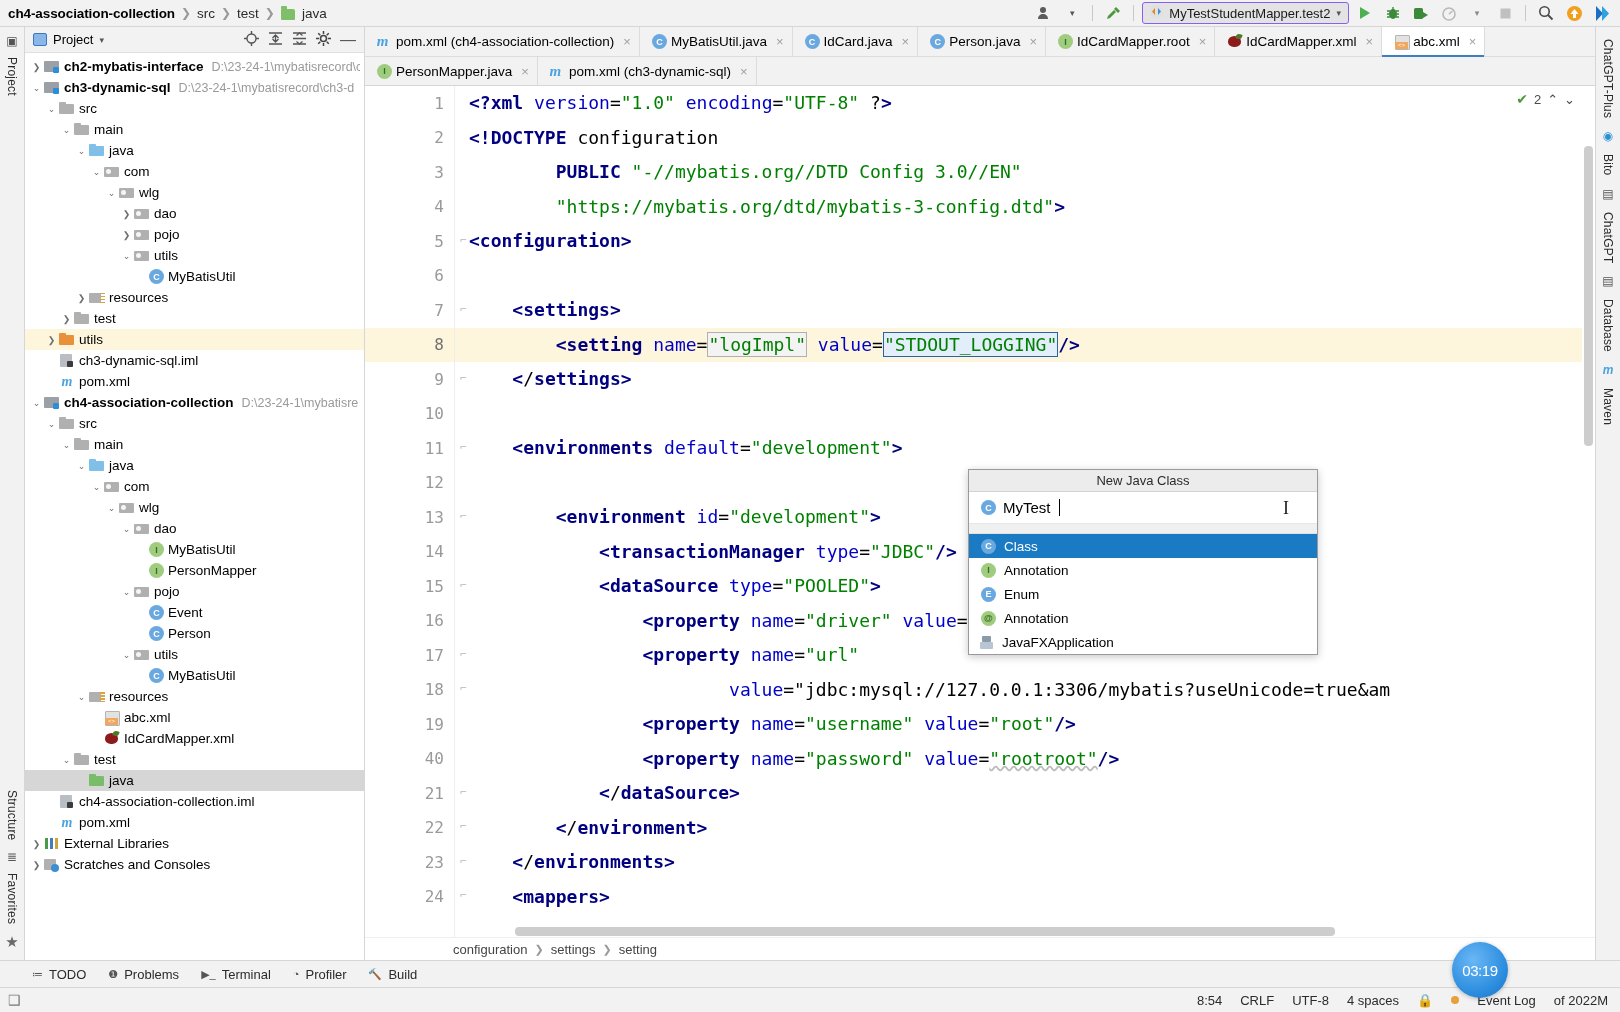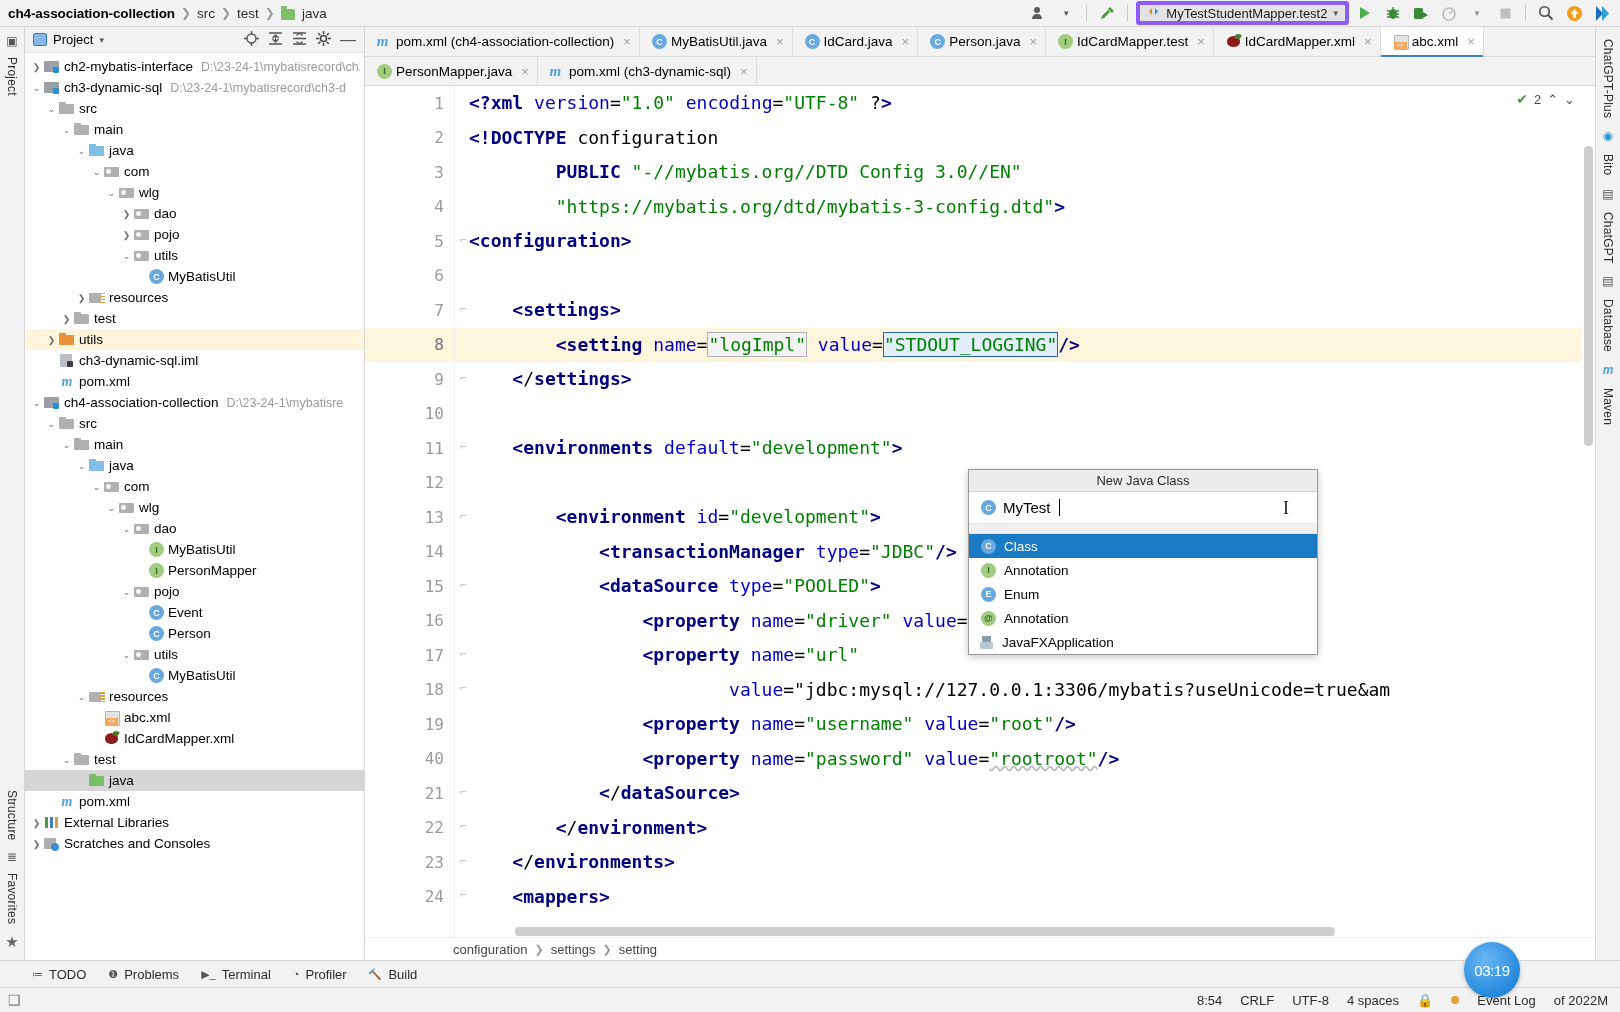--- a/index.html
+++ b/index.html
@@ -32,21 +32,21 @@
   }
   .folder-mini:before {
     content:""; position:absolute; left:0; top:-3px; width:6px; height:3px;
     background:#7fbf6a; border-radius: 1px 1px 0 0;
   }
   .topbar-right { margin-left: auto; display: flex; align-items: center; gap: 4px; padding-right: 6px; }
   .tb-icon { width: 24px; height: 22px; display: flex; align-items: center; justify-content: center; cursor: pointer; color: #4a4a4a; }
   .tb-sep { width: 1px; height: 16px; background: #c8c8c8; margin: 0 4px; }
   .runconfig {
     display: flex; align-items: center; gap: 6px;
-    background: #e3e3e3; border: 4px solid #8b5cf6; border-radius: 3px;
+    background: #e3e3e3; border: 1px solid #8b5cf6; border-radius: 3px;
     height: 22px; padding: 8px 7px; font-size: 13px;
   }
   .runconfig .rc-name { color: #1a1a1a; }
   .tri-right { width:0;height:0;border-left:10px solid #4caf50;border-top:6px solid transparent;border-bottom:6px solid transparent; }
   .chev { font-size: 9px; color: #555; }
 
   
   .body { flex: 1; display: flex; min-height: 0; }
 
   
@@ -80,21 +80,21 @@
   }
   .proj-title { font-size: 13px; margin-left: 6px; }
   .proj-head-icons { margin-left: auto; display: flex; align-items: center; gap: 9px; padding-right: 4px; color:#555; }
   .sqicon { width:14px;height:13px;border:1px solid #3b78c3;background:#8ab6e8;border-radius:2px;display:inline-block; }
   .tree { flex: 1; overflow: hidden; padding-top: 3px; font-size: 13.5px; position: relative; }
   .trow { height: 21px; display: flex; align-items: center; white-space: nowrap; cursor: pointer; padding-right: 4px; }
   .trow.sel { background: #d6d6d6; }
   .trow.hl { background: #fdf6dd; }
   .tw { display:inline-block; width: 11px; text-align:center; color:#6e6e6e; font-size: 9px; flex: none; }
   .tname { margin-left: 4px; }
-  .tname.b { font-weight: normal; }
+  .tname.b { font-weight: bold; }
   .tpath { color: #9a9a9a; margin-left: 8px; font-size: 12.5px; overflow: hidden; }
   
   .ic { width: 16px; height: 15px; flex: none; position: relative; display:inline-block; margin-left:2px; }
   .ic.folder:before { content:""; position:absolute;left:0;top:3px;width:15px;height:10px;background:#b0b0b0;border-radius:1px; }
   .ic.folder:after { content:""; position:absolute;left:0;top:0.5px;width:7px;height:3px;background:#b0b0b0;border-radius:1px 1px 0 0; }
   .ic.folder-src:before { background:#7fbfe8; }
   .ic.folder-src:after { background:#7fbfe8; }
   .ic.folder-test:before { background:#79bd68; }
   .ic.folder-test:after { background:#79bd68; }
   .ic.folder-tgt:before { background:#e8903a; }
@@ -215,21 +215,21 @@
     height: 25px; min-height: 25px; background: #f2f2f2; border-top: 1px solid #d6d6d6;
     display: flex; align-items: center; font-size: 13px; padding: 0 8px; gap: 0; color: #2b2b2b;
     position: relative;
   }
   .sb-msg { margin-left: 22px; white-space: nowrap; overflow: hidden; }
   .sb-right { margin-left: auto; display: flex; align-items: center; gap: 18px; padding-right: 4px; }
   .sb-item { cursor: pointer; white-space: nowrap; }
   .notif-dot { width:8px;height:8px;border-radius:50%;background:#e8a13a; }
 
   .clockblob {
-    position: absolute; right: 100px; bottom: 14px; width: 56px; height: 56px; border-radius: 50%;
+    position: absolute; right: 112px; bottom: 14px; width: 56px; height: 56px; border-radius: 50%;
     background: radial-gradient(circle at 38% 32%, #6ab7f5 0%, #2f8fe0 60%, #1673c6 100%);
     color: #fff; display: flex; align-items: center; justify-content: center;
     font-size: 15px; letter-spacing: -0.4px; z-index: 30; box-shadow: 0 1px 4px rgba(0,0,0,.25);
   }
 </style>
 </head>
 <body>
 
 <div class="app">
 
@@ -585,20 +585,26 @@
           </div>
           <div class="trow sel">
             <span style="width:51px;flex:none"></span>
             <span class="tw"></span>
             <span class="ic folder folder-test"></span>
             <span class="tname">java</span>
           </div>
           <div class="trow">
             <span style="width:21px;flex:none"></span>
             <span class="tw"></span>
+            <span class="ic iml"></span>
+            <span class="tname">ch4-association-collection.iml</span>
+          </div>
+          <div class="trow">
+            <span style="width:21px;flex:none"></span>
+            <span class="tw"></span>
             <span class="ic mvn">m</span>
             <span class="tname">pom.xml</span>
           </div>
           <div class="trow">
             <span style="width:6px;flex:none"></span>
             <span class="tw">❯</span>
             <span class="ic libs"></span>
             <span class="tname">External Libraries</span>
           </div>
           <div class="trow">
@@ -636,21 +642,21 @@
               <span class="tabicon">
                 <span class="badge c">C</span>
               </span>
               <span>Person.java</span>
               <span class="x">×</span>
             </div>
             <div class="tab">
               <span class="tabicon">
                 <span class="badge i">I</span>
               </span>
-              <span>IdCardMapper.test</span>
+              <span>IdCardMapper.root</span>
               <span class="x">×</span>
             </div>
             <div class="tab">
               <span class="tabicon"><span class="ic mybatis"></span></span>
               <span>IdCardMapper.xml</span>
               <span class="x">×</span>
             </div>
             <div class="tab active">
               <span class="tabicon"><span class="ic xmlf"></span></span>
               <span>abc.xml</span>

